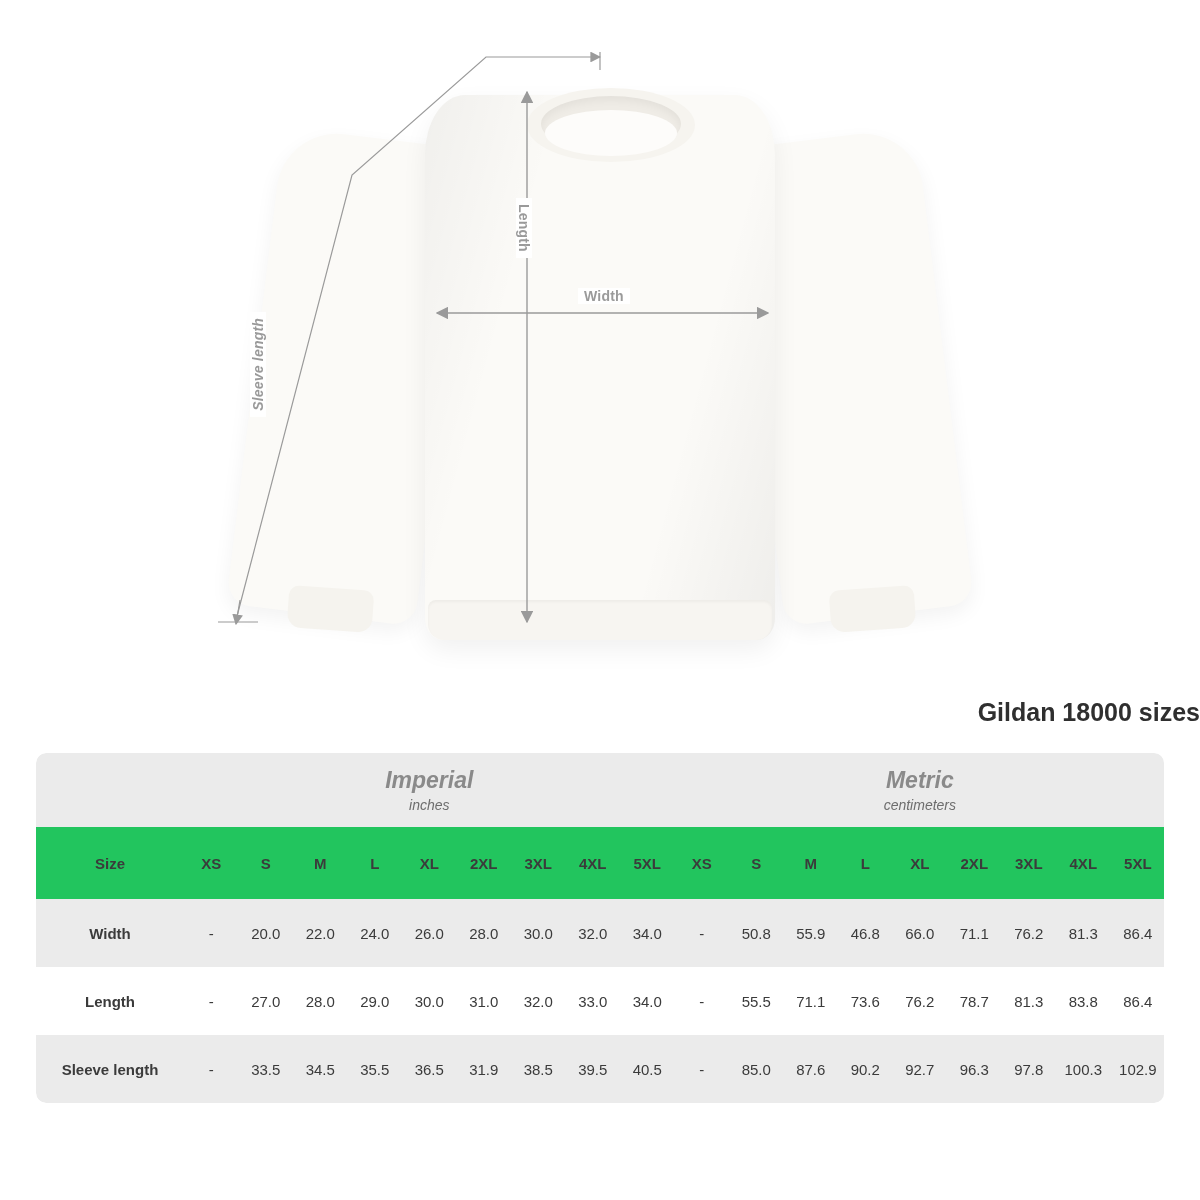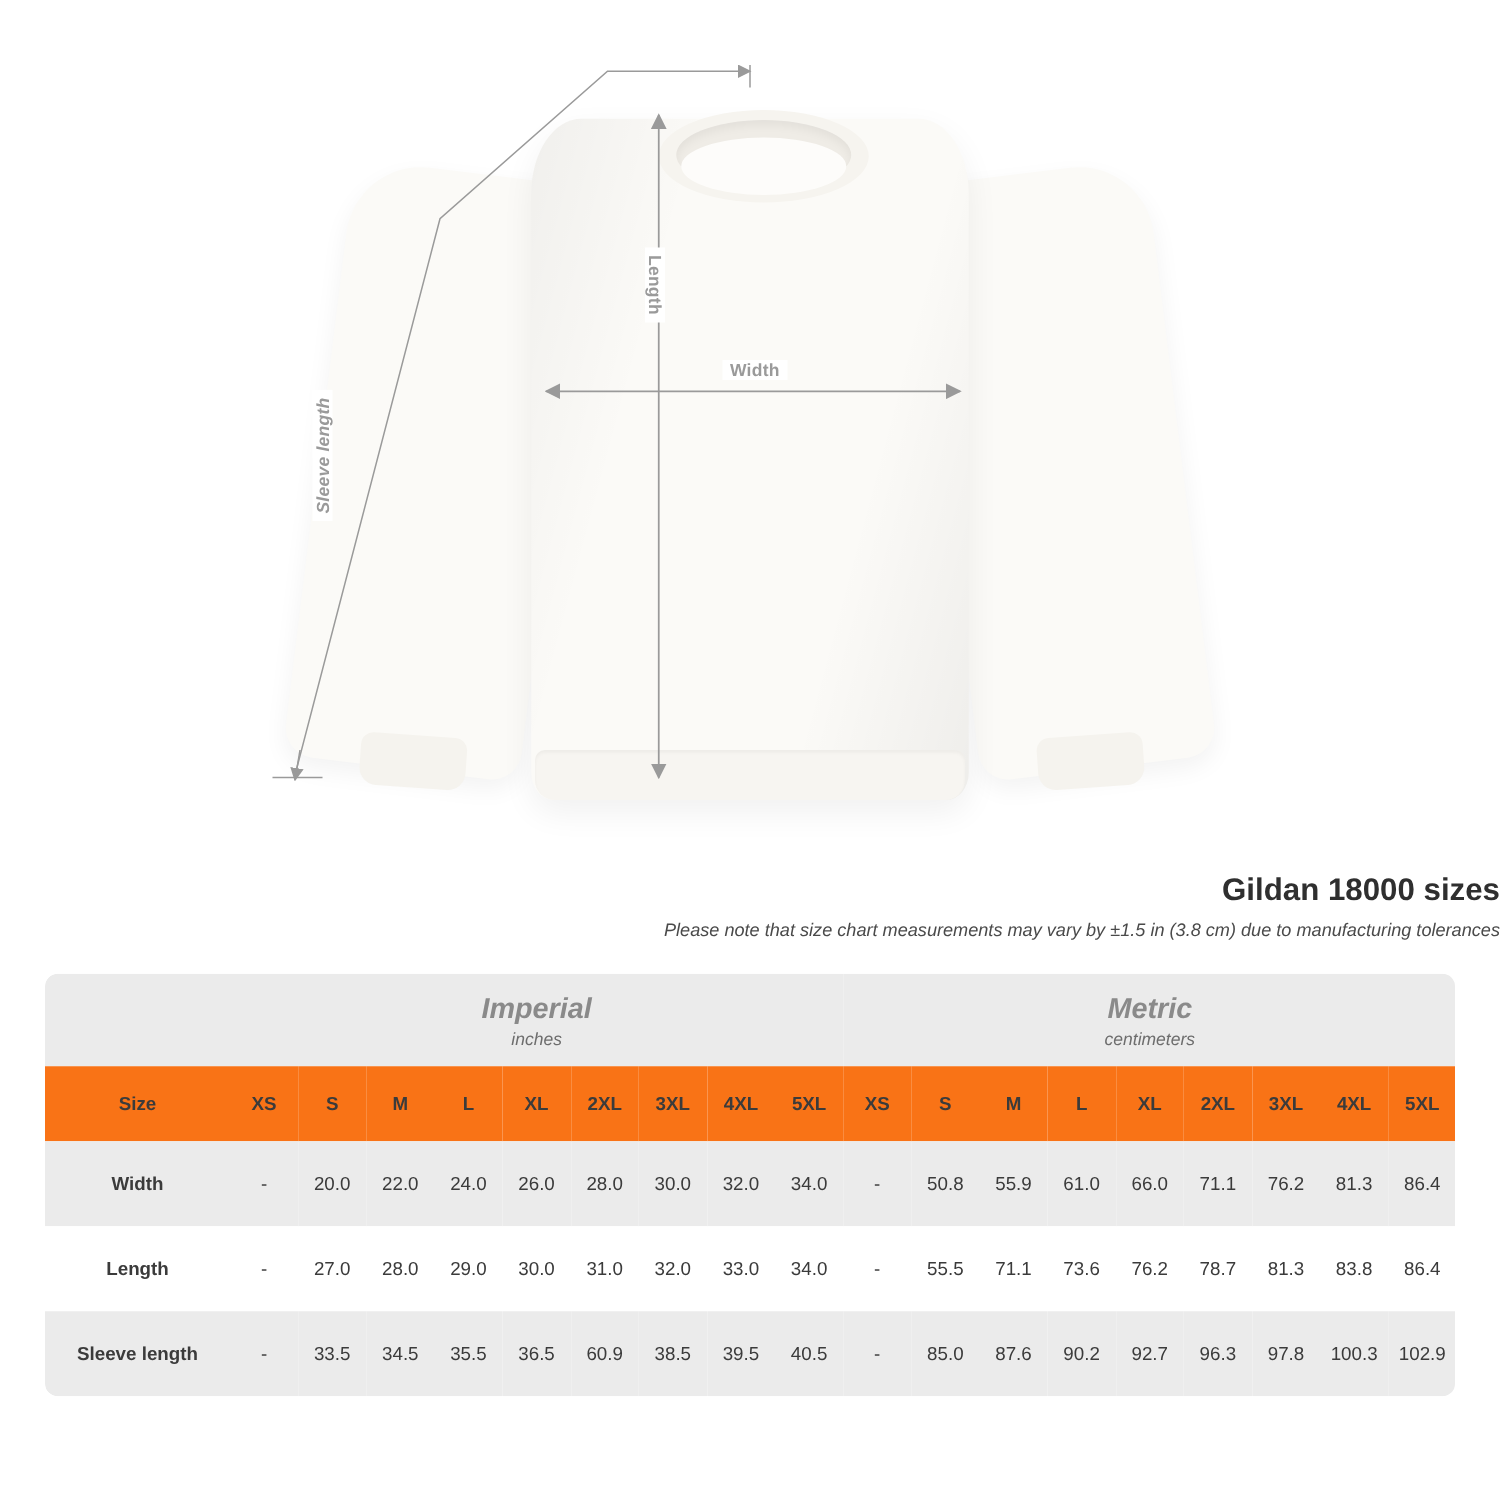--- a/index.html
+++ b/index.html
@@ -222,22 +222,22 @@
     line-height: 1.15;
   }
   .unit-sub {
     font-size: 14px;
     font-style: italic;
     color: #6d6d6d;
     margin-top: 4px;
     text-align: center;
   }
   .head-row td {
-    background: #f97316;
-    height: 60px;
+    background: #22c55e;
+    height: 72px;
     font-weight: bold;
     font-size: 15.5px;
     color: #3a3a3a;
   }
   .data-row td {
     height: 68px;
     font-size: 15.5px;
     color: #3b3b3b;
   }
   .data-row.alt td {
@@ -296,21 +296,20 @@
     <line x1="240" y1="600" x2="236" y2="624" stroke="#9a9a9a" stroke-width="1.2" marker-end="url(#arrow-end)"></line>
   </svg>
 
   <div class="m-label width-label">Width</div>
   <div class="m-label length-label">Length</div>
   <div class="m-label sleeve-label">Sleeve length</div>
 </div>
 
 <div class="title-block">
   <h1 class="chart-title">Gildan 18000 sizes</h1>
-  <p class="chart-note">Please note that size chart measurements may vary by ±1.5 in (3.8 cm) due to manufacturing tolerances</p>
 </div>
 
 <div class="table-wrap">
   <table class="size-table">
     <colgroup>
       <col style="width:148px">
       <col span="9" style="width:54.5px">
       <col span="9" style="width:54.5px">
     </colgroup>
     <tbody>
@@ -355,21 +354,21 @@
         <td class="vline">22.0</td>
         <td class="vline">24.0</td>
         <td class="vline">26.0</td>
         <td class="vline">28.0</td>
         <td class="vline">30.0</td>
         <td class="vline">32.0</td>
         <td class="vline">34.0</td>
         <td class="vline">-</td>
         <td class="vline">50.8</td>
         <td class="vline">55.9</td>
-        <td class="vline">61.0</td>
+        <td class="vline">46.8</td>
         <td class="vline">66.0</td>
         <td class="vline">71.1</td>
         <td class="vline">76.2</td>
         <td class="vline">81.3</td>
         <td class="vline">86.4</td>
       </tr>
 
       <tr class="data-row plain">
         <td class="rowhead">Length</td>
         <td class="vline">-</td>
@@ -392,21 +391,21 @@
         <td class="vline">86.4</td>
       </tr>
 
       <tr class="data-row alt">
         <td class="rowhead corner-bl">Sleeve length</td>
         <td class="vline">-</td>
         <td class="vline">33.5</td>
         <td class="vline">34.5</td>
         <td class="vline">35.5</td>
         <td class="vline">36.5</td>
-        <td class="vline">60.9</td>
+        <td class="vline">31.9</td>
         <td class="vline">38.5</td>
         <td class="vline">39.5</td>
         <td class="vline">40.5</td>
         <td class="vline">-</td>
         <td class="vline">85.0</td>
         <td class="vline">87.6</td>
         <td class="vline">90.2</td>
         <td class="vline">92.7</td>
         <td class="vline">96.3</td>
         <td class="vline">97.8</td>

